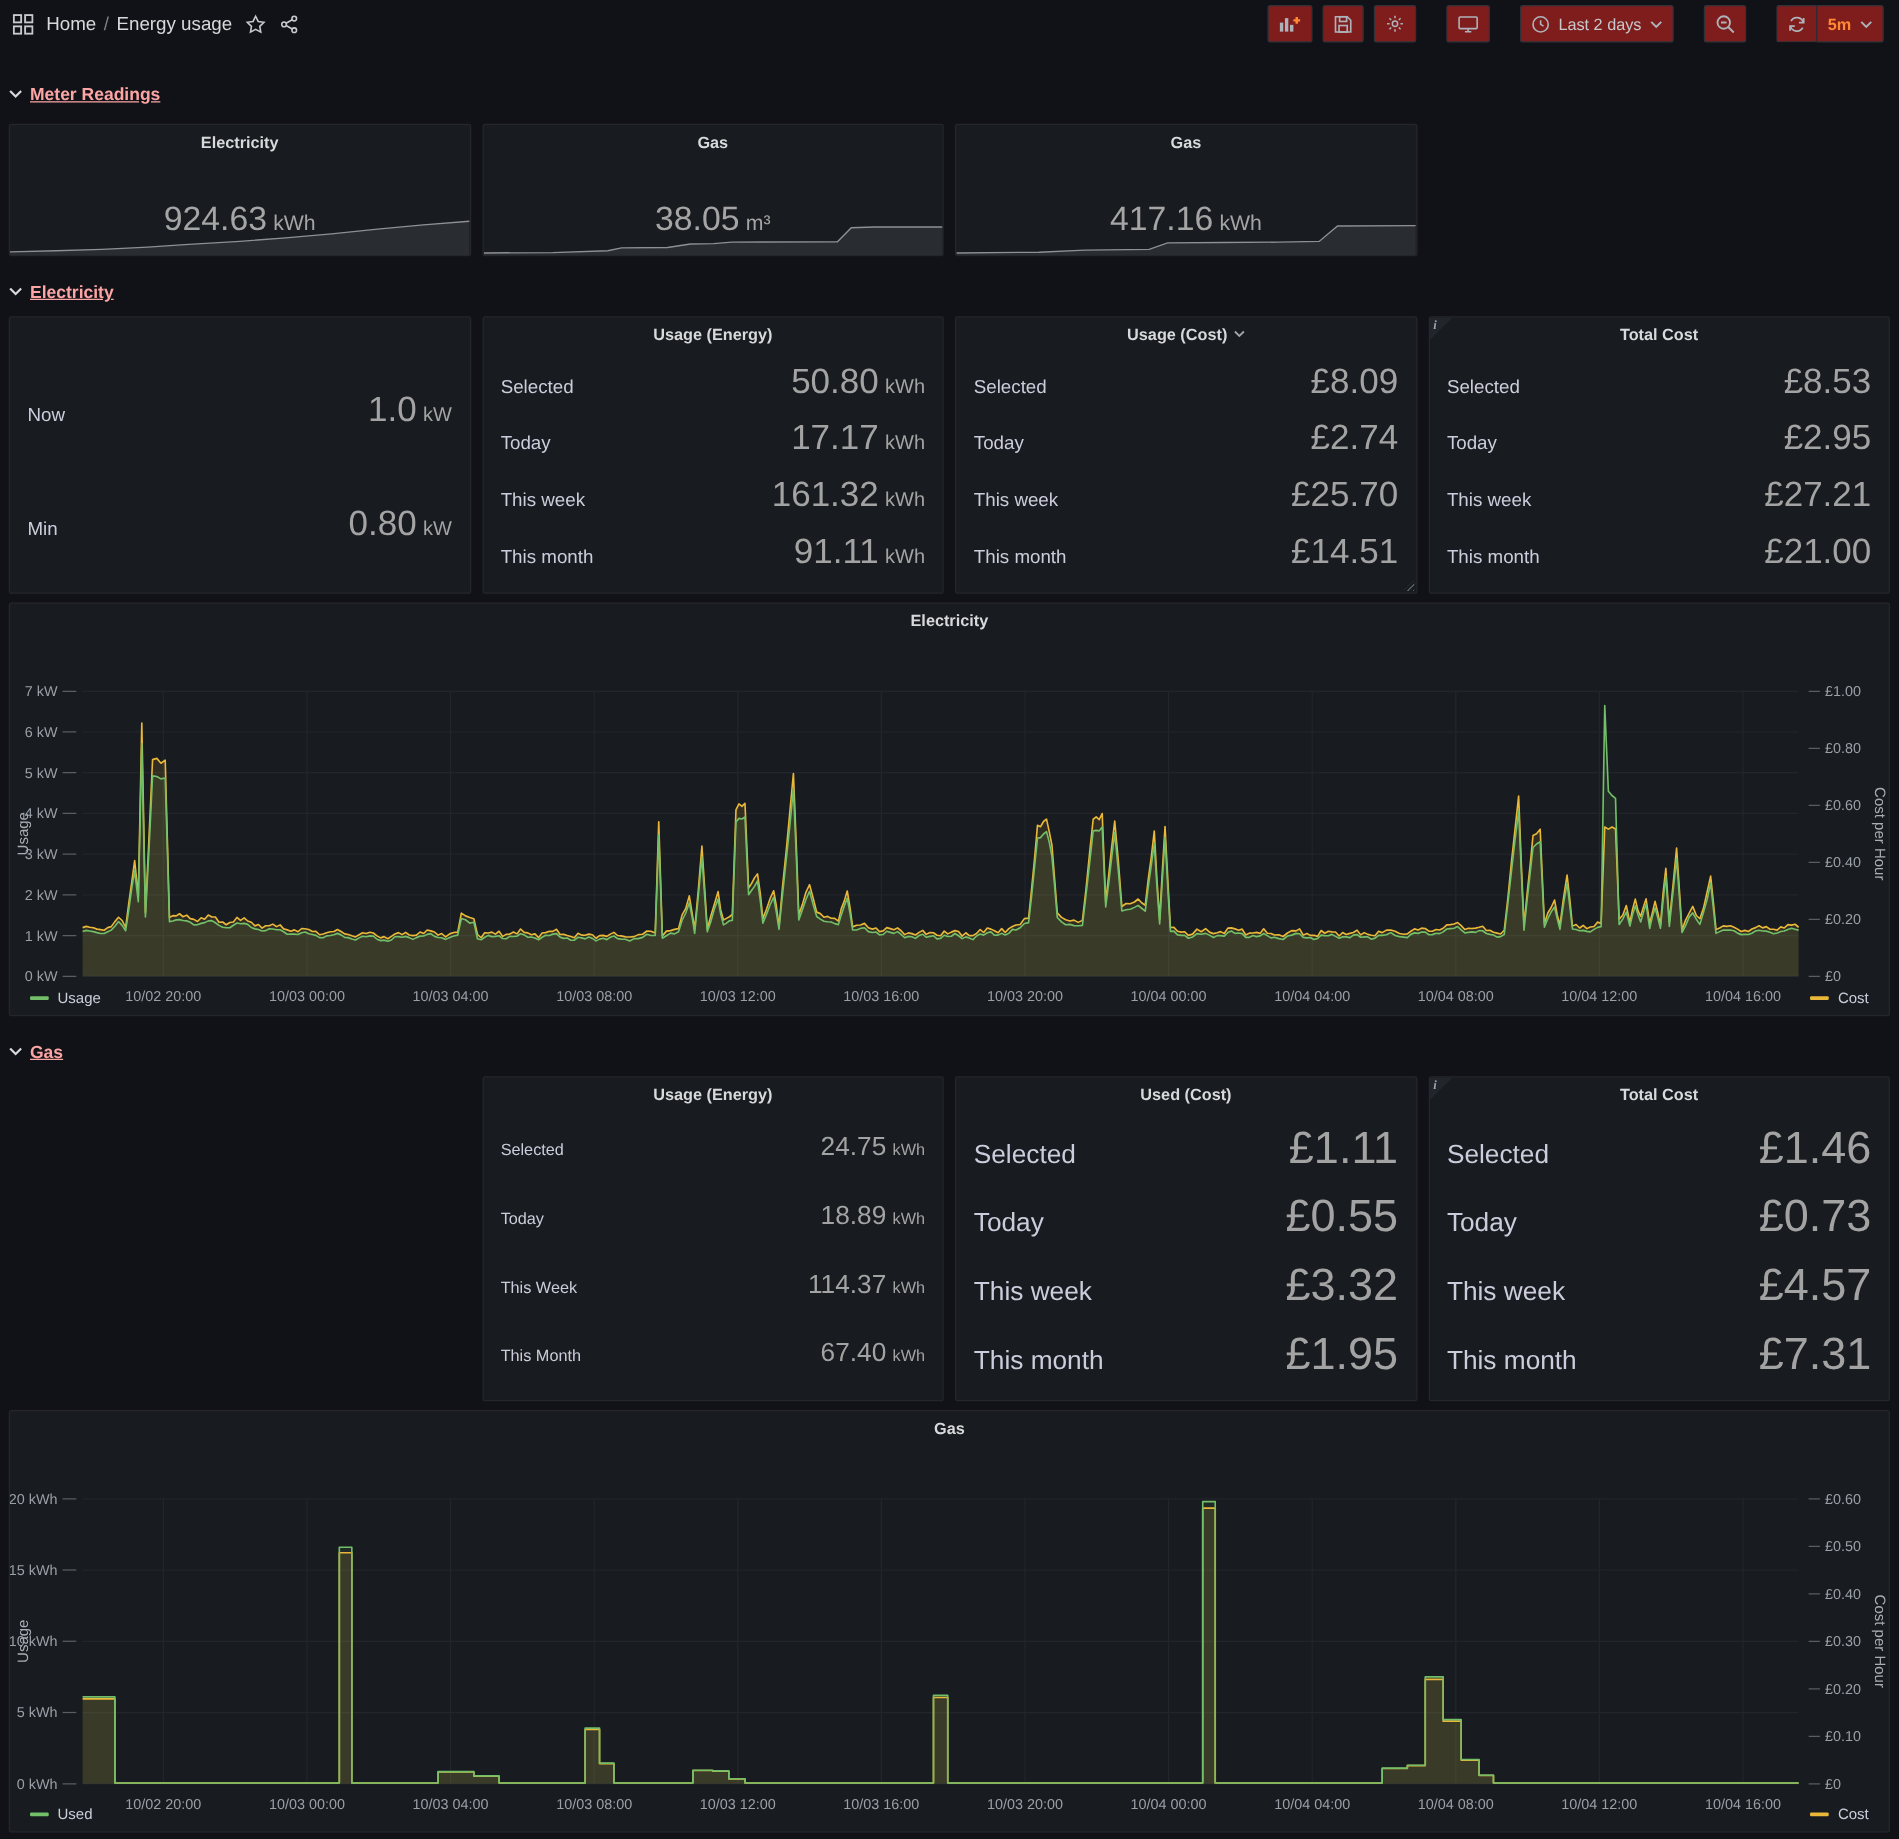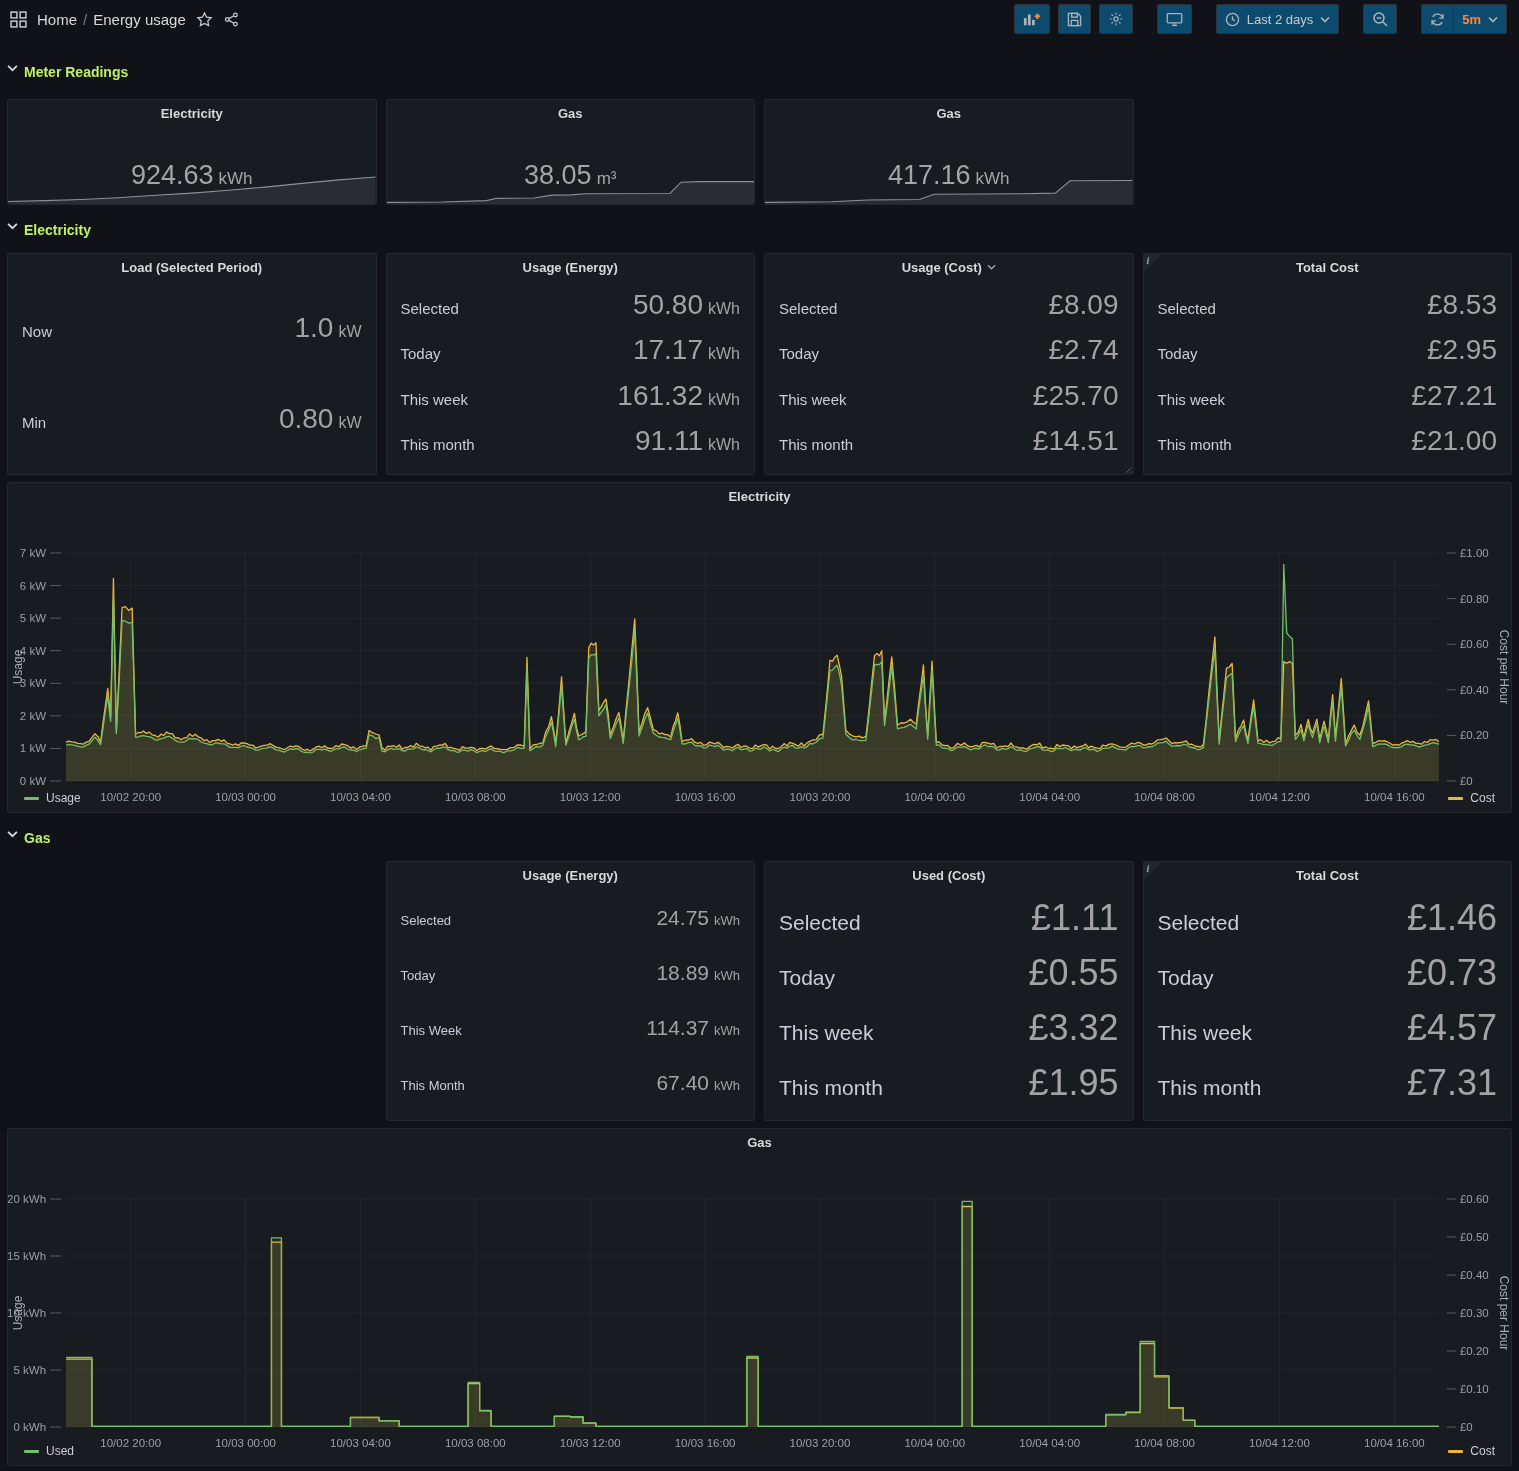--- a/index.html
+++ b/index.html
@@ -6,33 +6,33 @@
   html,body { width:1519px; height:1471px; background:#111217; overflow:hidden;
     font-family:"Liberation Sans", sans-serif; color:#ccccdc; }
 
   
   .topbar{ height:38px; display:flex; align-items:center; justify-content:space-between; padding:0 12px 0 10px; background:#111217;}
   .tb-left{ display:flex; align-items:center; gap:10px; }
   .crumb{ font-size:15px; color:#d8d9da; display:flex; gap:6px; align-items:center;}
   .crumb .sep{ color:#7b8087; }
   .tb-right{ display:flex; align-items:center; gap:8px; }
   .tb-btn{ height:30px; min-width:32px; padding:0 8px; display:flex; align-items:center; justify-content:center; gap:7px;
-    background:#0c4a6e; border:1px solid #2f3239; border-radius:2px; color:#aeb3ba; font-size:13px; cursor:pointer;}
+    background:#7f1d1d; border:1px solid #2f3239; border-radius:2px; color:#aeb3ba; font-size:13px; cursor:pointer;}
   .tb-group{ display:flex; }
   .tb-group .tb-btn{ border-radius:0; }
   .tb-group .tb-btn:first-child{ border-radius:2px 0 0 2px; border-right:none;}
   .tb-group .tb-btn:last-child{ border-radius:0 2px 2px 0;}
   .tb-gap{ width:8px; }
   .orange{ color:#ff8833; font-weight:700; }
   .tb-text{ color:#c7c9cc; }
   svg.icon{ display:block; }
 
   
   .dash{ padding:0 7px; }
-  .section-header{ display:flex; gap:6px; height:22px; font-size:14px; font-weight:700; color:#bef264; cursor:pointer;}
+  .section-header{ display:flex; align-items:center; gap:6px; height:22px; font-size:14px; font-weight:700; color:#fca5a5; cursor:pointer;text-decoration:underline;}
   .sh-meters{ margin:26px 0 13px 0; }
   .sh-elec{ margin:17px 0 9px 0; }
   .sh-gas{ margin:17px 0 9px 0; }
   .row{ display:grid; grid-template-columns:repeat(4,1fr); gap:9px; }
   .row-meters{ height:106px; }
   .row-estats{ height:222px; }
   .row-gstats{ height:260px; }
   .panel{ position:relative; background:#181b1f; border:1px solid #24262c; border-radius:2px; overflow:hidden; }
   .panel-title{ height:26px; display:flex; align-items:center; justify-content:center; gap:5px;
     font-size:13px; font-weight:600; color:#d8d9da; cursor:pointer; }
@@ -218,21 +218,20 @@
   </div>
 
   <div class="section-header sh-elec">
     <svg class="icon" width="11" height="8" viewBox="0 0 10 6" fill="none" stroke="#d8d9da" stroke-width="1.6">
         <path d="M1 1l4 4 4-4"></path>
       </svg>
     <span>Electricity</span>
   </div>
   <div class="row row-estats">
     <div class="panel size-m">
-      <div class="panel-title">Load (Selected Period)</div>
       <div class="stat-rows">
           <div class="stat-row">
             <span class="stat-label">Now</span>
             <span class="stat-value"><span class="num">1.0</span><span class="unit">kW</span></span>
           </div>
           <div class="stat-row">
             <span class="stat-label">Min</span>
             <span class="stat-value"><span class="num">0.80</span><span class="unit">kW</span></span>
           </div>
         </div>

